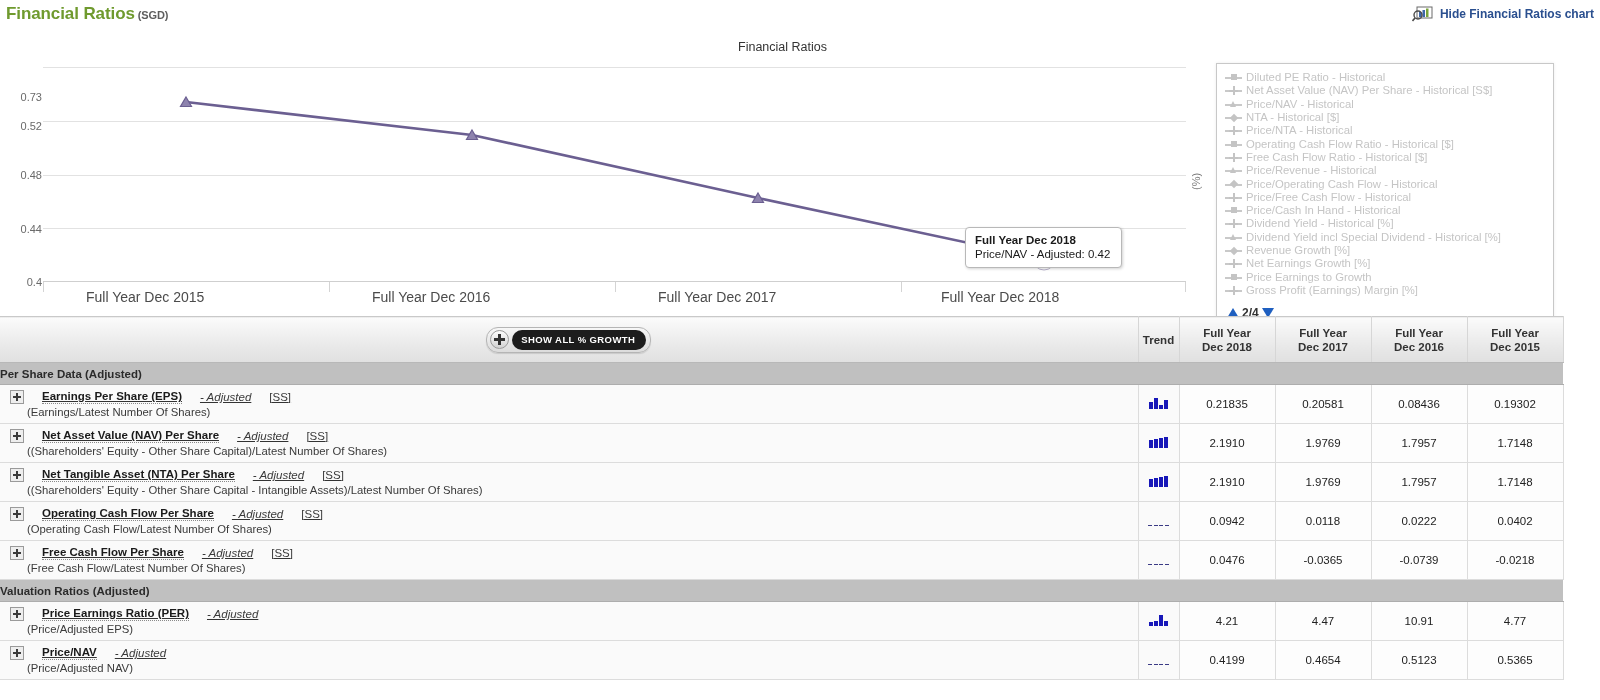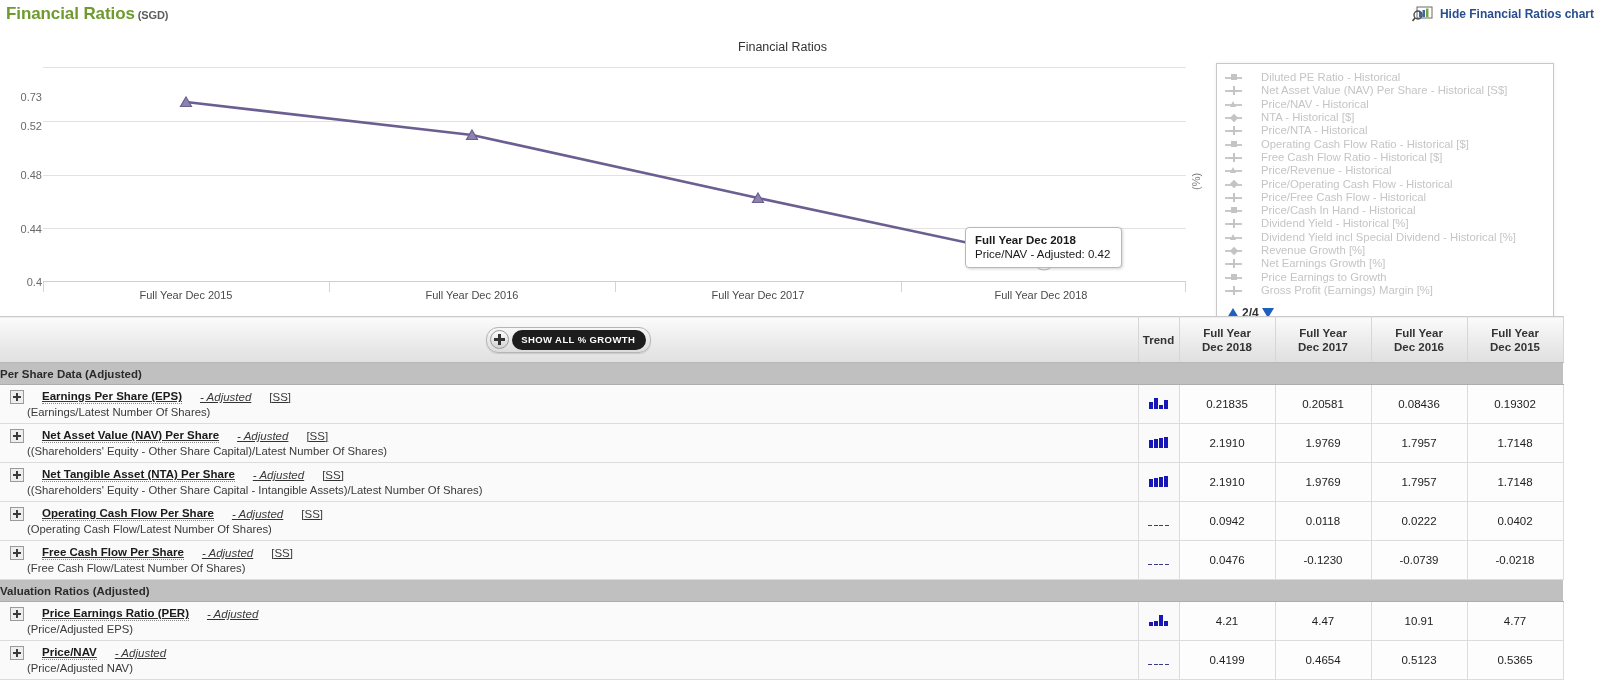--- a/index.html
+++ b/index.html
@@ -99,23 +99,22 @@
   }
   .ytick-label {
     position: absolute;
     width: 40px;
     text-align: right;
     font-size: 11px;
     color: #6a6a6a;
   }
   .xtick-label {
     position: absolute;
-    font-size: 11px;
+    font-size: 14px;
     color: #4b4b4b;
-    text-align: center;
     width: 200px;
   }
   .xtick-mark {
     position: absolute;
     width: 1px;
     height: 10px;
     background: #d4d4d4;
     top: 215px;
   }
   .yaxis-unit {
@@ -169,21 +168,21 @@
     border: 1px solid #c8c8c8;
     background: #fff;
     box-shadow: 0 0 3px rgba(0,0,0,0.08);
     box-sizing: border-box;
     padding: 7px 6px 4px 8px;
   }
   .legend-item {
     display: flex;
     align-items: center;
     height: 13.3px;
-    gap: 19px;
+    gap: 4px;
     cursor: pointer;
   }
   .legend-marker {
     width: 17px;
     height: 9px;
     flex: 0 0 17px;
     position: relative;
   }
   .legend-marker .lm-line {
     position: absolute;
@@ -737,21 +736,21 @@
               </div>
               <div class="metric-formula">(Free Cash Flow/Latest Number Of Shares)</div>
             </td>
             <td class="trend-cell"><span class="spark flat">
                 <i style="height:2px"></i>
                 <i style="height:2px"></i>
                 <i style="height:2px"></i>
                 <i style="height:2px"></i>
               </span></td>
             <td class="num">0.0476</td>
-            <td class="num">-0.1230</td>
+            <td class="num">-0.0365</td>
             <td class="num">-0.0739</td>
             <td class="num">-0.0218</td>
           </tr>
           <tr class="section-row">
             <td colspan="6">Valuation Ratios (Adjusted)</td>
           </tr>
           <tr class="data-row">
             <td class="metric">
               <div class="metric-line1">
                 <span class="expander"></span>

